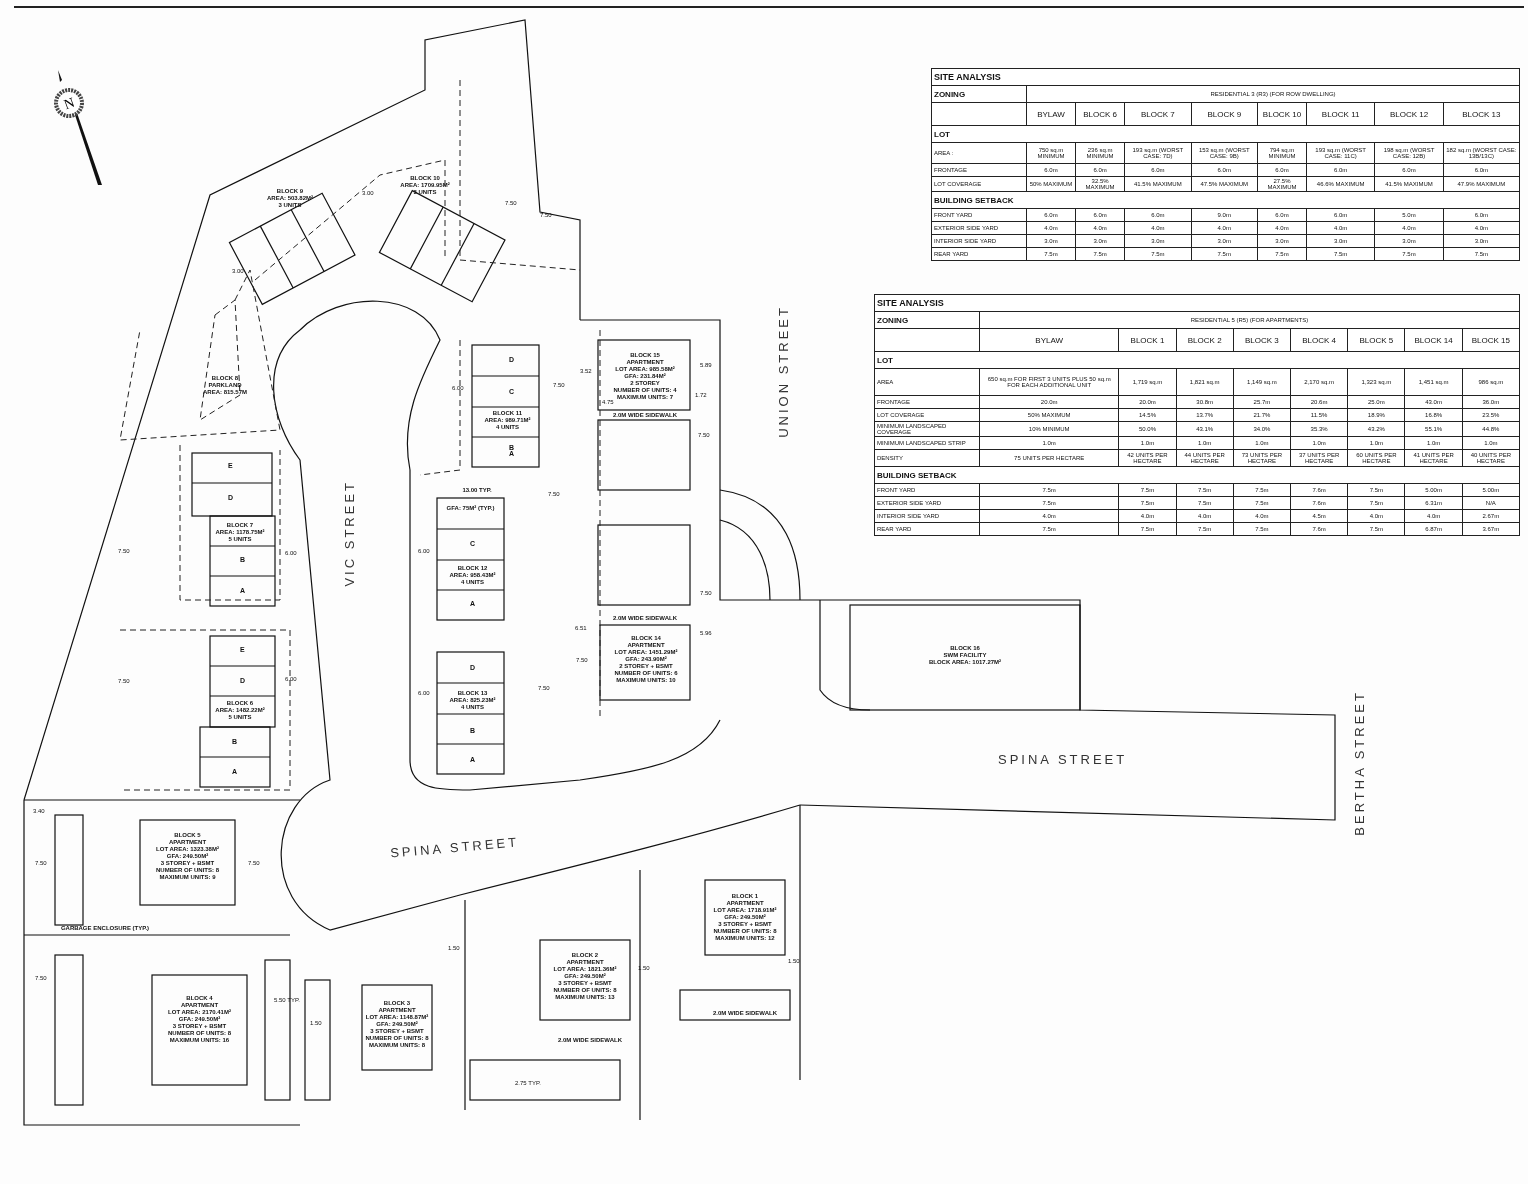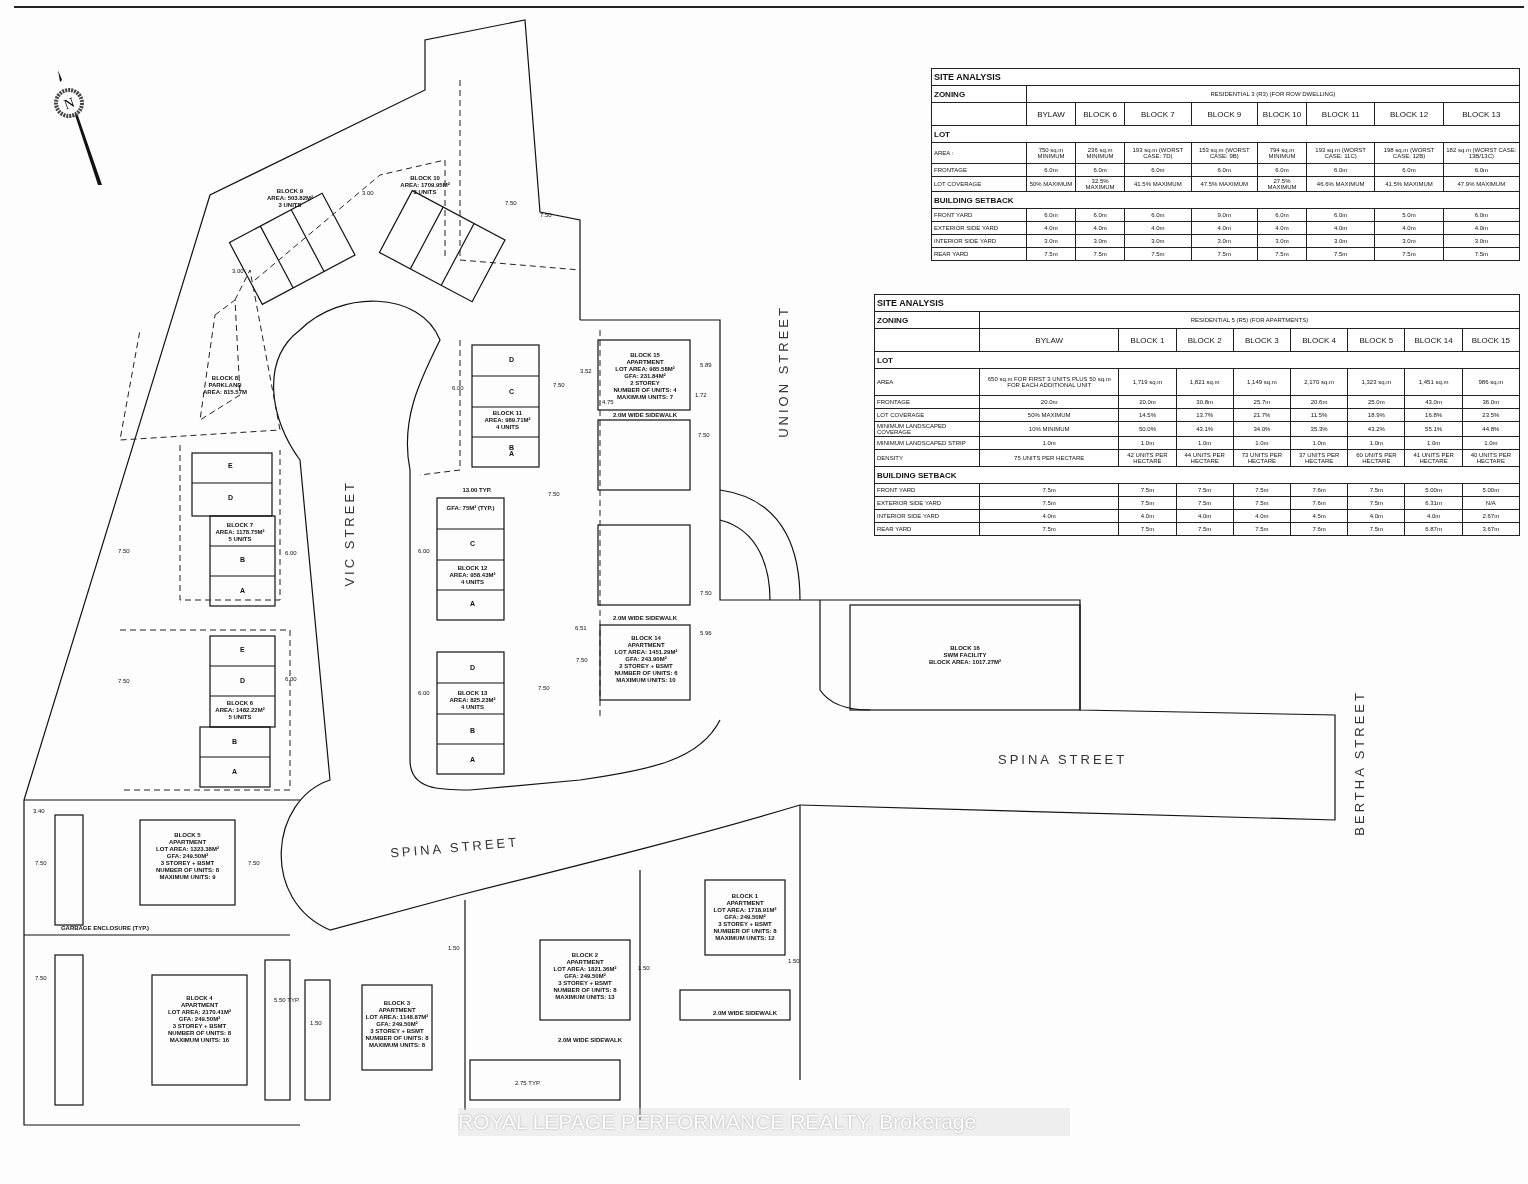--- a/index.html
+++ b/index.html
@@ -547,14 +547,13 @@
       <td>7.5m</td>
       <td>7.5m</td>
       <td>7.6m</td>
       <td>7.5m</td>
       <td>6.87m</td>
       <td>3.67m</td>
     </tr>
   </tbody>
     </table>
 
-  <div class="watermark">ROYAL LEPAGE PERFORMANCE REALTY, Brokerage</div>
 </div>
 
 </body></html>

